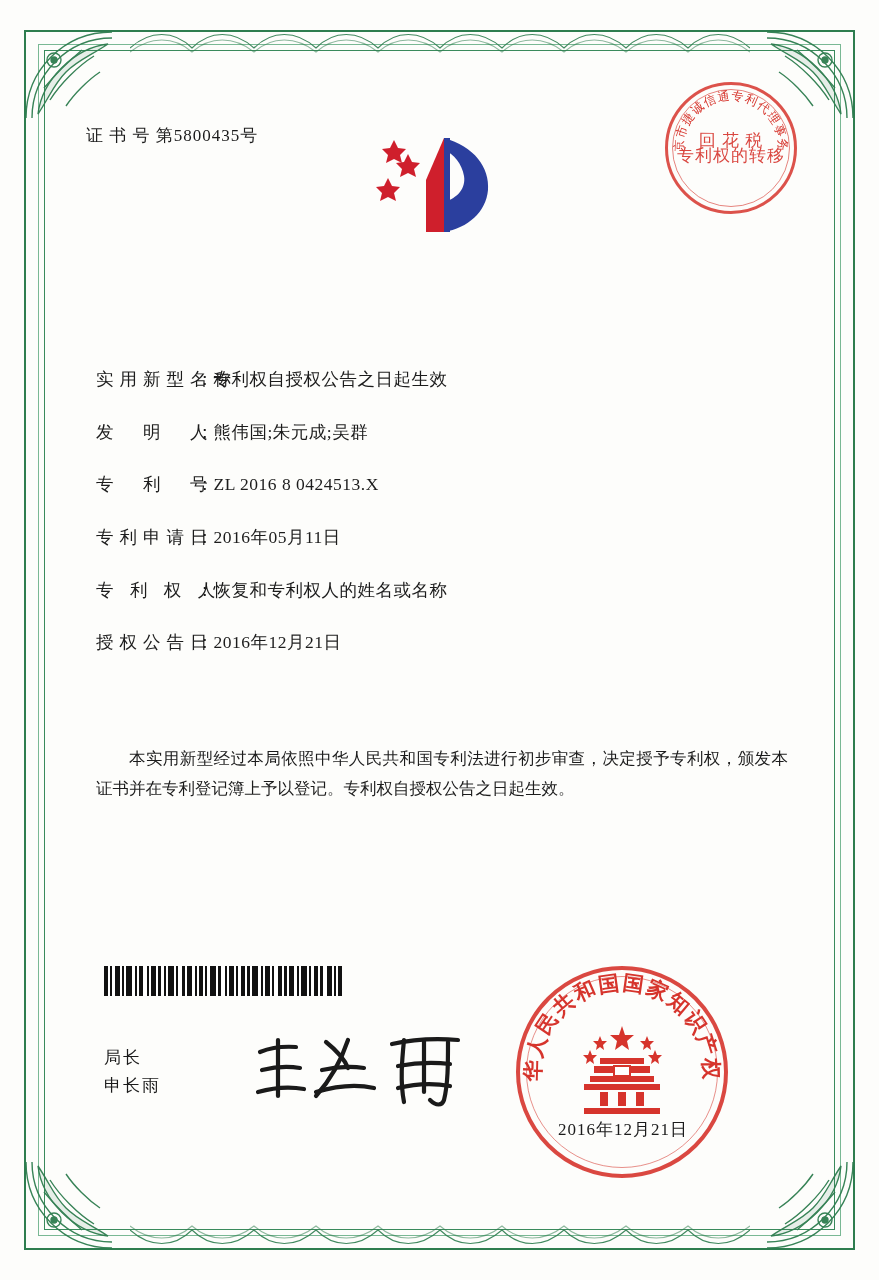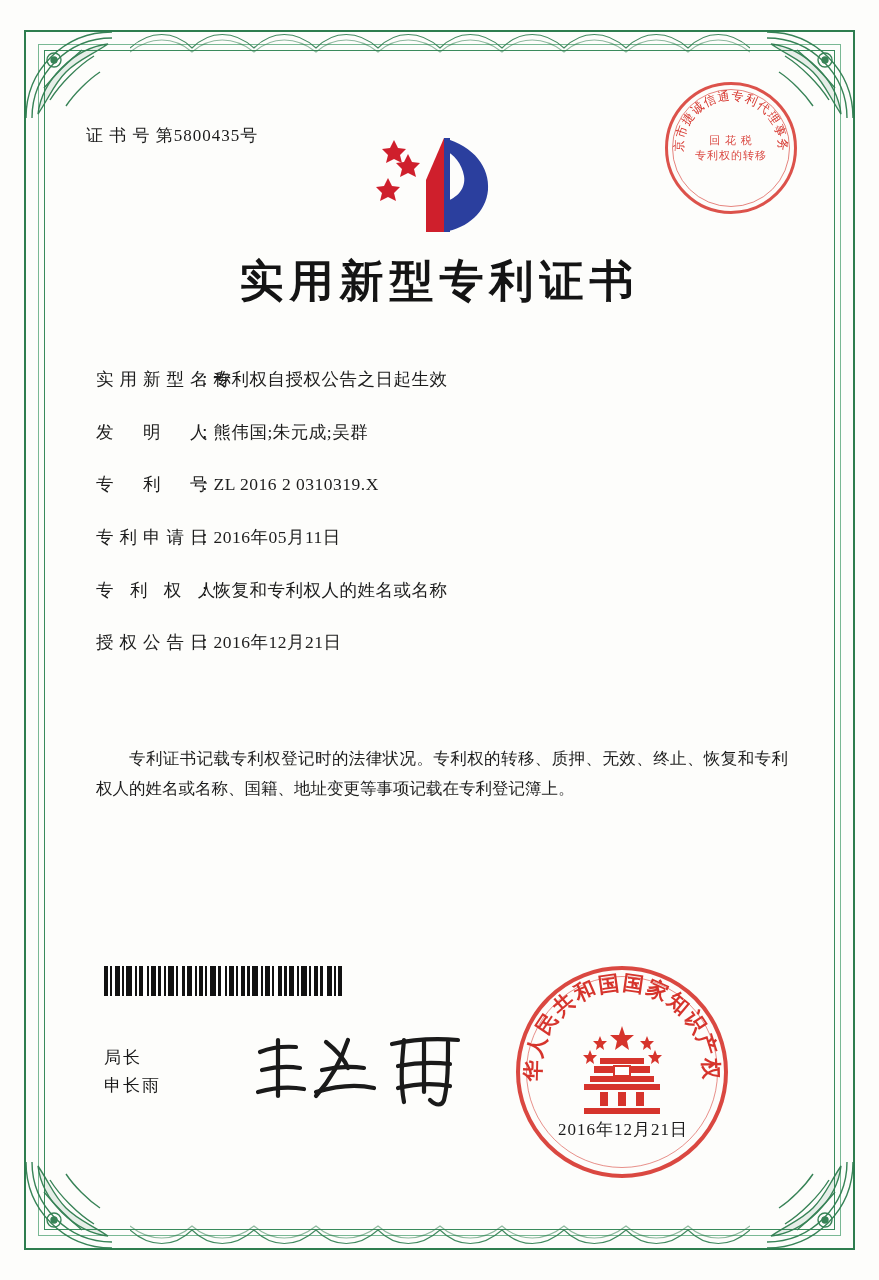--- a/index.html
+++ b/index.html
@@ -129,21 +129,21 @@
     color: #d6342c;
     font-size: 10px;
   }
   .seal-top .center-text {
     position: absolute;
     left: 0; right: 0;
     top: 50%;
     transform: translateY(-50%);
     text-align: center;
     color: #d6342c;
-    font-size: 11px;
+    font-size: 17px;
     line-height: 15px;
     letter-spacing: 1px;
     opacity: .9;
   }
 
   
   .fields {
     position: absolute;
     left: 96px;
     top: 368px;
@@ -379,45 +379,44 @@
       <text font-size="12" fill="#d6342c" letter-spacing="1.2" font-family="DejaVu Serif, serif">
         <textPath href="#arcTop" startOffset="50%" text-anchor="middle">北京市捷诚信通专利代理事务所</textPath>
       </text>
     </svg>
     <div class="center-text">
       <div>回 花 税</div>
       <div>专利权的转移</div>
     </div>
   </div>
 
-  <div class="title">实用新型专利证书</div>
 
   <div class="fields">
     <div class="field-row">
       <span class="field-label w5">实用新型名称</span><span>：</span><span class="field-value">专利权自授权公告之日起生效</span>
     </div>
     <div class="field-row">
       <span class="field-label w5">发　明　人</span><span>：</span><span class="field-value">熊伟国;朱元成;吴群</span>
     </div>
     <div class="field-row">
-      <span class="field-label w5">专　利　号</span><span>：</span><span class="field-value">ZL 2016 2 0310319.X</span>
+      <span class="field-label w5">专　利　号</span><span>：</span><span class="field-value">ZL 2016 8 0424513.X</span>
     </div>
     <div class="field-row">
       <span class="field-label w5">专利申请日</span><span>：</span><span class="field-value">2016年05月11日</span>
     </div>
     <div class="field-row">
       <span class="field-label w5">专 利 权 人</span><span>：</span><span class="field-value">恢复和专利权人的姓名或名称</span>
     </div>
     <div class="field-row">
       <span class="field-label w5">授权公告日</span><span>：</span><span class="field-value">2016年12月21日</span>
     </div>
   </div>
 
   <div class="body-text">
-    <p>专利证书记载专利权登记时的法律状况。专利权的转移、质押、无效、终止、恢复和专利权人的姓名或名称、国籍、地址变更等事项记载在专利登记簿上。</p>
+    <p>本实用新型经过本局依照中华人民共和国专利法进行初步审查，决定授予专利权，颁发本证书并在专利登记簿上予以登记。专利权自授权公告之日起生效。</p>
   </div>
 
   <div class="barcode">
     <i style="width:4px;background:#111"></i>
       <i style="width:2px;background:#fff"></i>
     <i style="width:2px;background:#111"></i>
       <i style="width:3px;background:#fff"></i>
     <i style="width:5px;background:#111"></i>
       <i style="width:2px;background:#fff"></i>
     <i style="width:2px;background:#111"></i>

